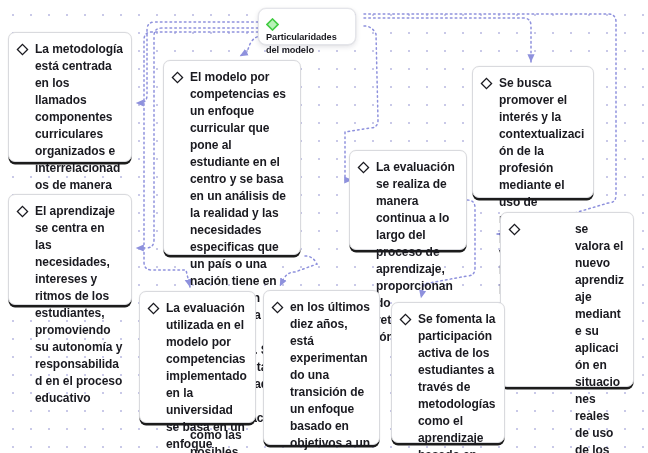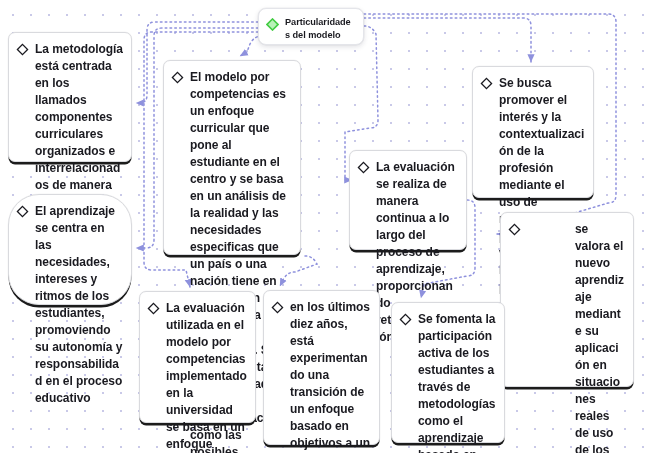--- a/index.html
+++ b/index.html
@@ -44,31 +44,32 @@
   .node .txt {
     font-size: 12px;
     line-height: 1.42;
     color: #1a1a20;
     font-weight: 700;
     letter-spacing: -0.05px;
     word-break: break-word;
   }
   #root-node {
     left: 258px; top: 8px;
-    width: 106px; height: 37px;
+    width: 98px; height: 37px;
     border-radius: 8px;
     box-shadow: 0 2px 5px rgba(30,30,60,0.13), 0 0 0 0.5px rgba(0,0,0,0.05);
     border: 1px solid #e4e5ea;
     align-items: flex-start;
     padding: 7px 8px 6px 7px;
+    flex-direction: column;
   }
   #root-node .txt { font-size: 9.2px; line-height: 1.4; }
   
   #node-0 { left: 8px;   top: 32px;  width: 124px; height: 130px; }
-  #node-1 { left: 8px;   top: 194px; width: 124px; height: 111px; border-radius: 31px; }
+  #node-1 { left: 8px;   top: 194px; width: 124px; height: 111px; }
   #node-2 { left: 163px; top: 60px;  width: 138px; height: 195px; }
   #node-3 { left: 349px; top: 150px; width: 118px; height: 100px; }
   #node-4 { left: 472px; top: 66px;  width: 122px; height: 132px; }
   #node-5 { left: 500px; top: 212px; width: 134px; height: 175px; gap: 48px; }
   #node-6 { left: 139px; top: 291px; width: 117px; height: 132px; }
   #node-7 { left: 263px; top: 290px; width: 117px; height: 155px; }
   #node-8 { left: 391px; top: 302px; width: 114px; height: 141px; }
 </style>
 </head>
 <body>

